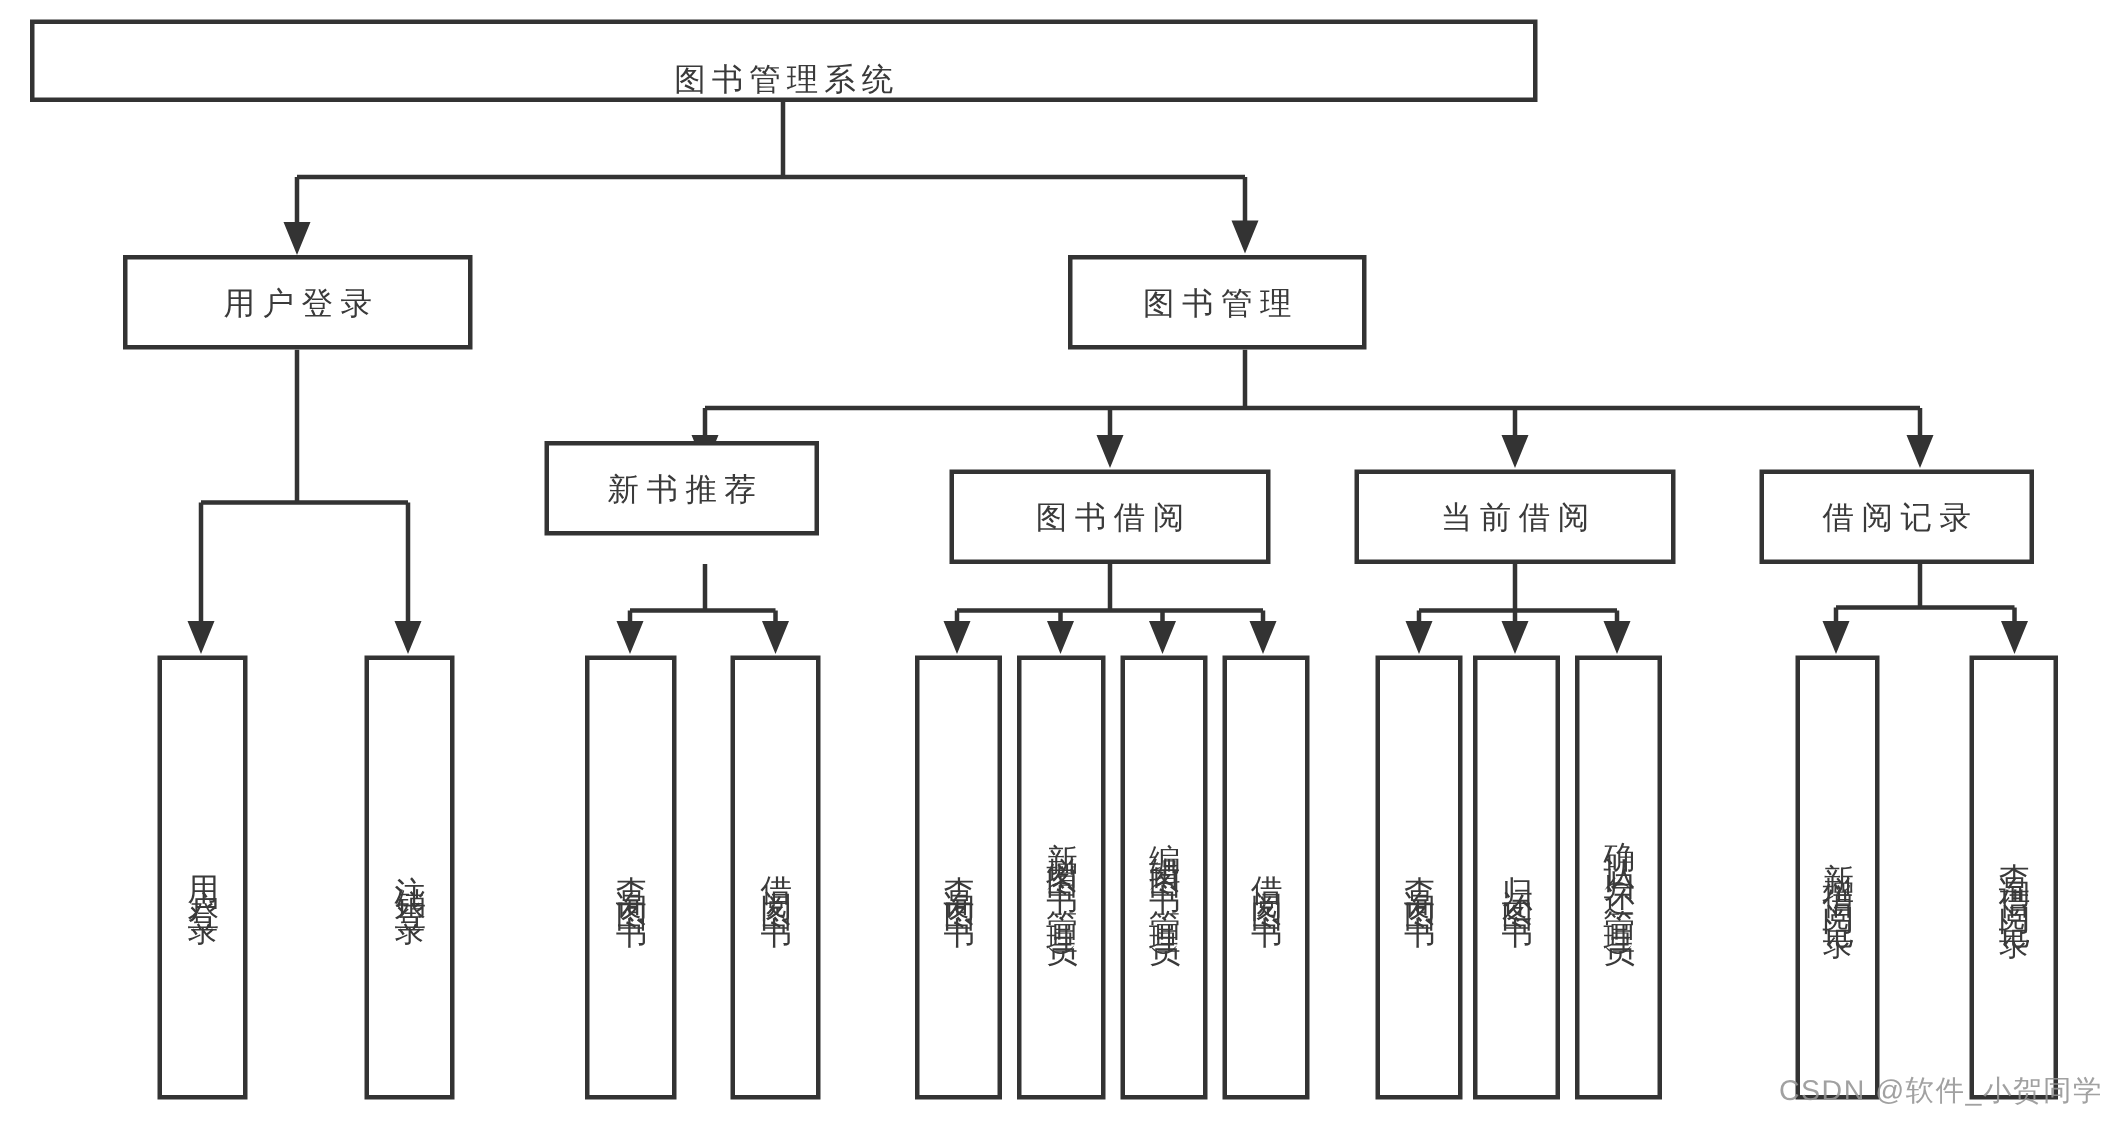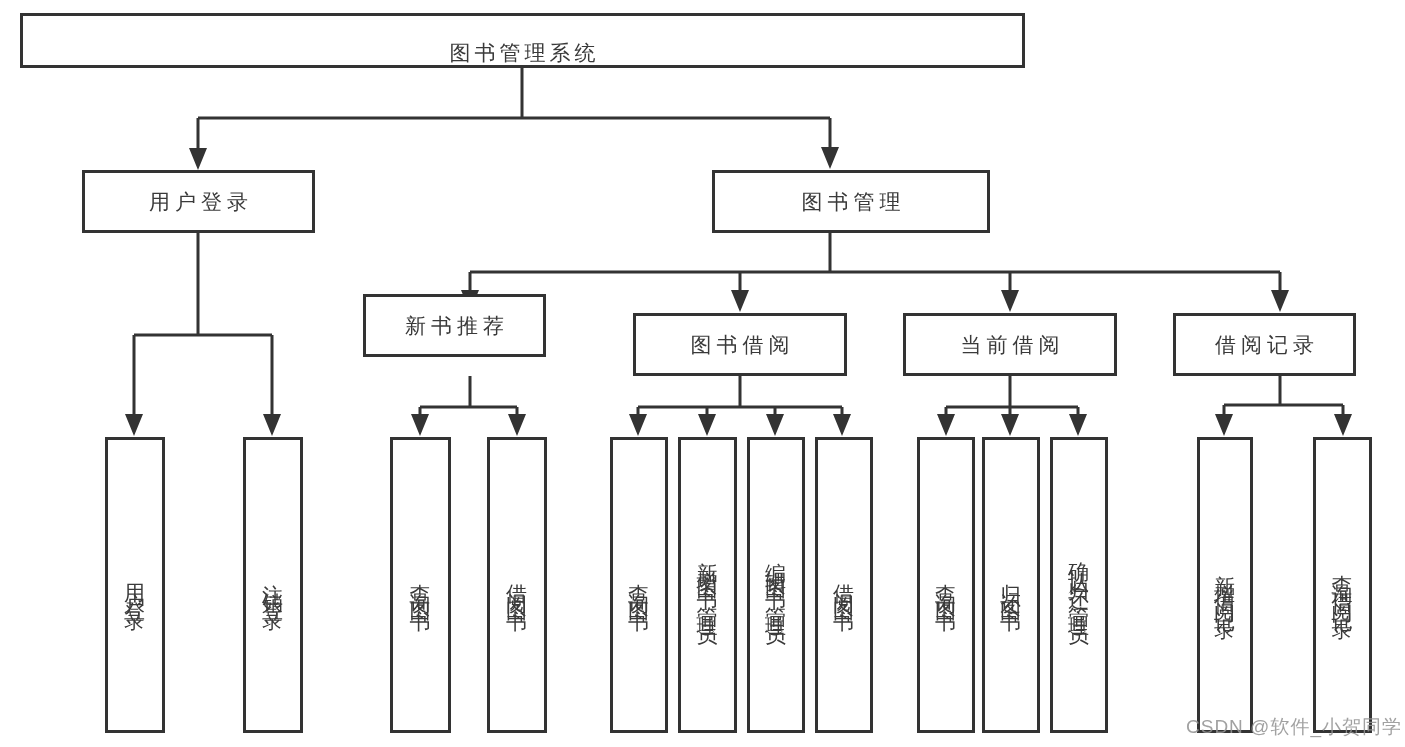--- a/index.html
+++ b/index.html
@@ -135,21 +135,21 @@
       M1334 414 L1352 414 L1343 436 Z"></path>
   </svg>
 
   <div class="node root" style="left:20px;top:13px;width:1005px;height:55px">
     <span class="hlab">图书管理系统</span>
   </div>
 
   <div class="node" style="left:82px;top:170px;width:233px;height:63px">
     <span class="hlab">用户登录</span>
   </div>
-  <div class="node" style="left:712px;top:170px;width:278px;height:63px">
+  <div class="node" style="left:712px;top:170px;width:199px;height:63px">
     <span class="hlab">图书管理</span>
   </div>
 
   <div class="node" style="left:363px;top:294px;width:183px;height:63px">
     <span class="hlab">新书推荐</span>
   </div>
   <div class="node" style="left:633px;top:313px;width:214px;height:63px">
     <span class="hlab">图书借阅</span>
   </div>
   <div class="node" style="left:903px;top:313px;width:214px;height:63px">

